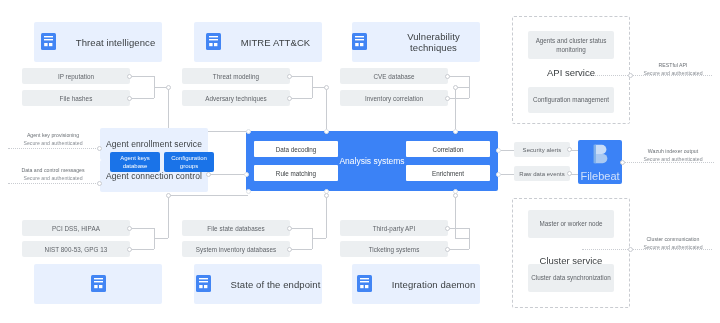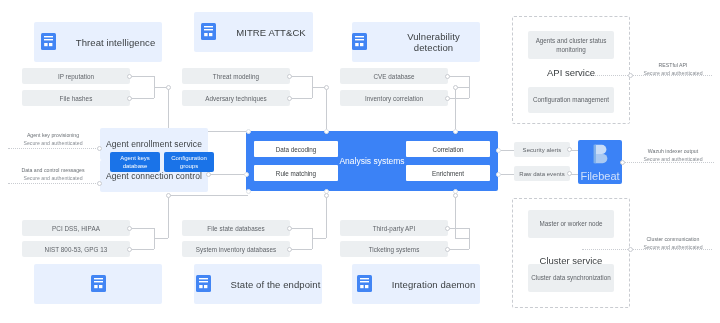--- a/index.html
+++ b/index.html
@@ -124,21 +124,21 @@
   <div class="node pill" style="left:22px;top:68px;width:108px;height:16px;">
     <span>IP reputation</span>
   </div>
   <div class="node pill" style="left:22px;top:90px;width:108px;height:16px;">
     <span>File hashes</span>
   </div>
   <div class="dot" style="left:127px;top:73.5px;"></div>
   <div class="dot" style="left:127px;top:95.5px;"></div>
   <div class="dot" style="left:165.5px;top:84.5px;"></div>
 
-  <div class="node hdr" style="left:194px;top:12px;width:119px;height:40px;">
+  <div class="node hdr" style="left:194px;top:22px;width:128px;height:40px;">
     <span class="inner">
       <span class="icon">
         <svg width="15" height="17" viewBox="0 0 15 17">
             <rect x="0" y="0" width="15" height="17" rx="1.5" fill="#4285f4"></rect>
             <rect x="3" y="3" width="9" height="1.4" fill="#fff"></rect>
             <rect x="3" y="6" width="9" height="1.4" fill="#fff"></rect>
             <rect x="3.2" y="10" width="3.4" height="3.2" fill="#fff"></rect>
             <rect x="8" y="10" width="3.4" height="3.2" fill="#fff"></rect>
           </svg>
       </span>
@@ -159,21 +159,21 @@
     <span class="inner">
       <span class="icon">
         <svg width="15" height="17" viewBox="0 0 15 17">
             <rect x="0" y="0" width="15" height="17" rx="1.5" fill="#4285f4"></rect>
             <rect x="3" y="3" width="9" height="1.4" fill="#fff"></rect>
             <rect x="3" y="6" width="9" height="1.4" fill="#fff"></rect>
             <rect x="3.2" y="10" width="3.4" height="3.2" fill="#fff"></rect>
             <rect x="8" y="10" width="3.4" height="3.2" fill="#fff"></rect>
           </svg>
       </span>
-      <span class="lbl">Vulnerability detection</span>
+      <span class="lbl">Vulnerability techniques</span>
     </span>
   </div>
   <div class="node pill" style="left:340px;top:68px;width:108px;height:16px;">
     <span>CVE database</span>
   </div>
   <div class="node pill" style="left:340px;top:90px;width:108px;height:16px;">
     <span>Inventory correlation</span>
   </div>
   <div class="dot" style="left:445px;top:73.5px;"></div>
   <div class="dot" style="left:445px;top:95.5px;"></div>

